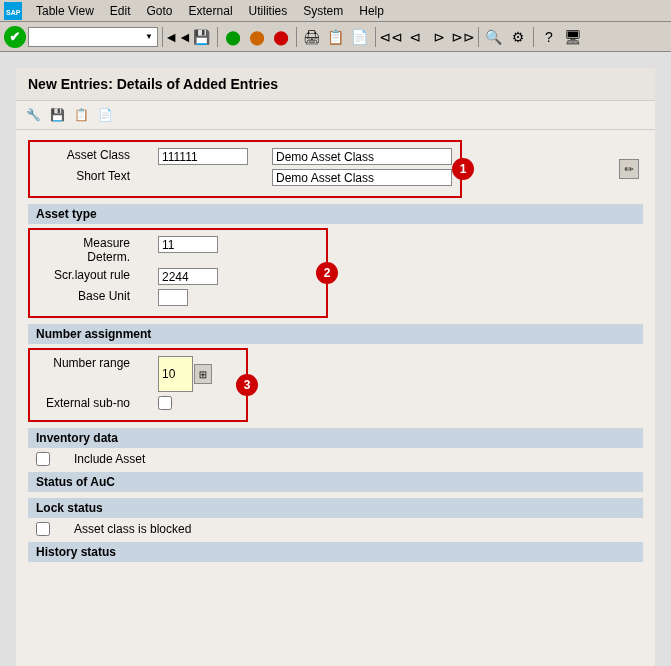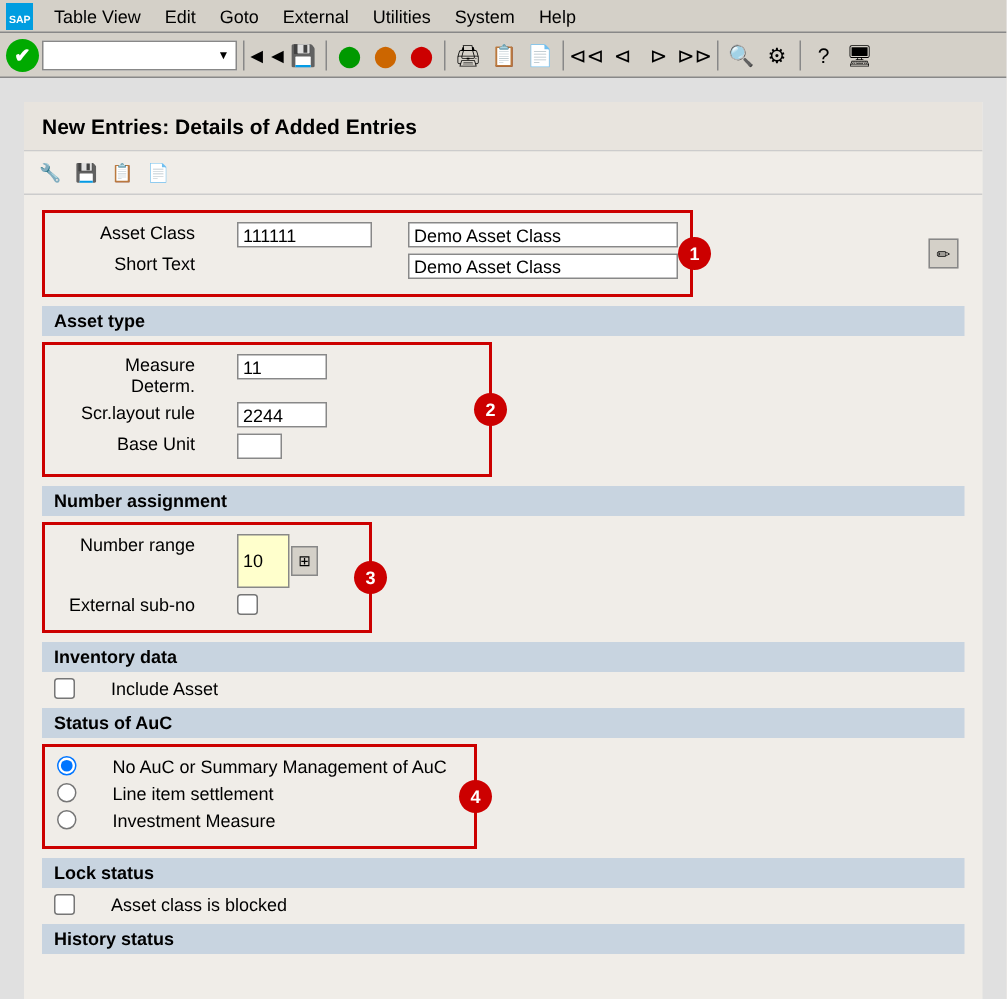--- a/index.html
+++ b/index.html
@@ -373,37 +373,20 @@
     </div>
 
     <div class="section-header">Inventory data</div>
     <div class="form-row" style="margin-bottom: 6px; padding-left: 8px;">
       <input type="checkbox" class="form-checkbox" style="margin-right: 4px;">
       <span>Include Asset</span>
     </div>
 
     <div class="section-header">Status of AuC</div>
 
-    <div style="position: relative; margin-bottom: 6px;">
-      <div style="border: 2px solid #cc0000; padding: 6px 8px; background: #f0ede8; display: inline-block; min-width: 290px; position: relative;">
-        <div class="form-row">
-          <input type="radio" class="form-radio" name="auc_status" checked="" style="">
-          <span>No AuC or Summary Management of AuC</span>
-        </div>
-        <div class="form-row">
-          <input type="radio" class="form-radio" name="auc_status" style="">
-          <span>Line item settlement</span>
-        </div>
-        <div class="form-row">
-          <input type="radio" class="form-radio" name="auc_status" style="">
-          <span>Investment Measure</span>
-        </div>
-        <div class="circle-badge">4</div>
-      </div>
-    </div>
 
     <div class="section-header">Lock status</div>
     <div class="form-row" style="margin-bottom: 6px; padding-left: 8px;">
       <input type="checkbox" class="form-checkbox" style="margin-right: 4px;">
       <span>Asset class is blocked</span>
     </div>
 
     <div class="section-header">History status</div>
 
   </div>

